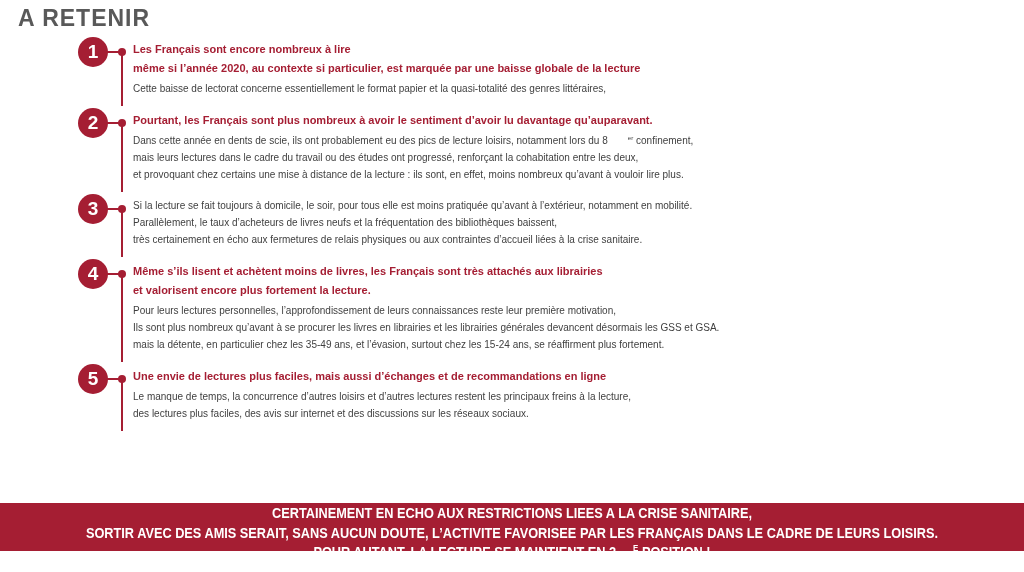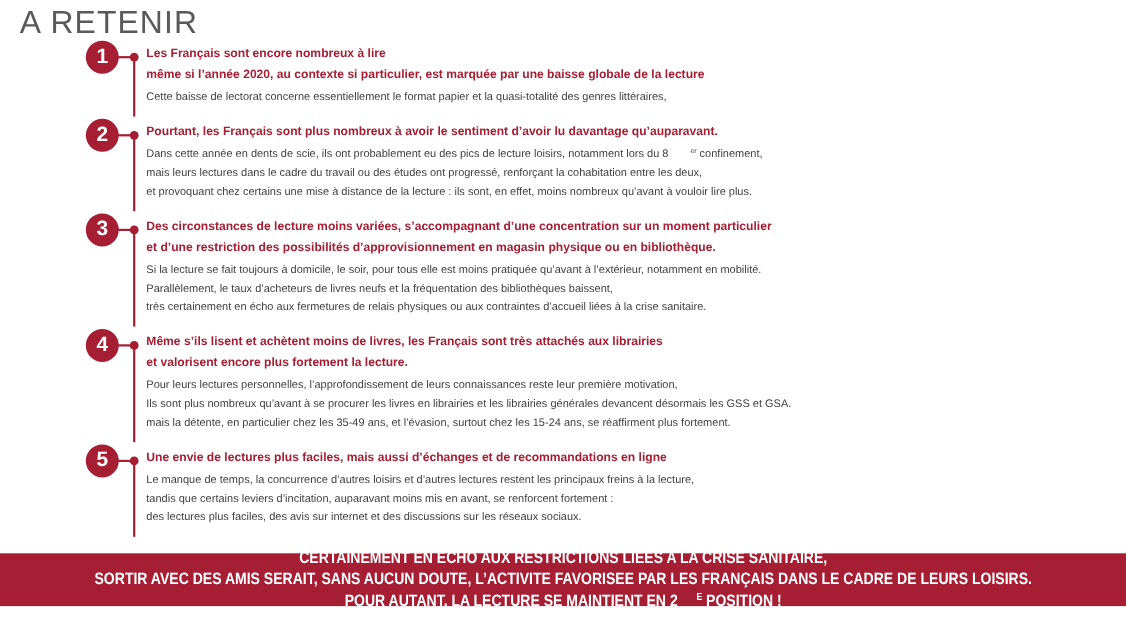--- a/index.html
+++ b/index.html
@@ -11,22 +11,22 @@
   * { box-sizing: border-box; }
   html, body { margin: 0; padding: 0; }
   body {
     width: 1024px; height: 572px;
     position: relative; overflow: hidden;
     background: #ffffff;
     font-family: "Liberation Sans", sans-serif;
   }
   .page-title {
     position: absolute; left: 18px; top: 5px;
-    font-size: 29px; color: var(--heading-gray);
-    letter-spacing: 1px; font-weight: normal;
+    font-size: 23px; color: var(--heading-gray);
+    letter-spacing: 1px; font-weight: bold;
   }
   .sections { position: absolute; top: 40px; left: 0; width: 1024px; }
   .section { position: relative; padding-left: 133px; margin-bottom: 14px; }
   .num-badge {
     position: absolute; left: 78px; top: -3px;
     width: 30px; height: 30px; border-radius: 50%;
     background: var(--accent); color: #ffffff;
     font-weight: bold; font-size: 19px;
     display: flex; align-items: center; justify-content: center;
   }
@@ -50,21 +50,21 @@
   .sec-body {
     color: var(--body-text);
     font-size: 10px; line-height: 17px;
     margin-top: 2px;
   }
   sup { font-size: 0.62em; line-height: 0; vertical-align: super; margin-left: 20px; }
   .footer {
     position: absolute; left: 0; top: 503px;
     width: 1024px; height: 48px;
     background: var(--footer-bg); color: #ffffff;
-    display: flex; flex-direction: column; justify-content: center;
+    display: flex; flex-direction: column; justify-content: space-between;
     text-align: center;
   }
   .footer-line {
     font-weight: bold; font-size: 15px; line-height: 19.5px;
     transform: scaleX(0.85); transform-origin: 50% 50%;
     white-space: nowrap;
   }
 </style>
 </head>
 <body>
@@ -100,24 +100,20 @@
       <div>mais leurs lectures dans le cadre du travail ou des études ont progressé, renforçant la cohabitation entre les deux,</div>
       <div>et provoquant chez certains une mise à distance de la lecture : ils sont, en effet, moins nombreux qu’avant à vouloir lire plus.</div>
     </div>
   </div>
 
   <div class="section">
     <div class="num-badge">3</div>
     <div class="connector"></div>
     <div class="node-dot"></div>
     <div class="vline"></div>
-    <div class="sec-title">
-      <div>Des circonstances de lecture moins variées, s’accompagnant d’une concentration sur un moment particulier</div>
-      <div>et d’une restriction des possibilités d’approvisionnement en magasin physique ou en bibliothèque.</div>
-    </div>
     <div class="sec-body">
       <div>Si la lecture se fait toujours à domicile, le soir, pour tous elle est moins pratiquée qu’avant à l’extérieur, notamment en mobilité.</div>
       <div>Parallèlement, le taux d’acheteurs de livres neufs et la fréquentation des bibliothèques baissent,</div>
       <div>très certainement en écho aux fermetures de relais physiques ou aux contraintes d’accueil liées à la crise sanitaire.</div>
     </div>
   </div>
 
   <div class="section">
     <div class="num-badge">4</div>
     <div class="connector"></div>
@@ -137,21 +133,20 @@
   <div class="section">
     <div class="num-badge">5</div>
     <div class="connector"></div>
     <div class="node-dot"></div>
     <div class="vline"></div>
     <div class="sec-title">
       <div>Une envie de lectures plus faciles, mais aussi d’échanges et de recommandations en ligne</div>
     </div>
     <div class="sec-body">
       <div>Le manque de temps, la concurrence d’autres loisirs et d’autres lectures restent les principaux freins à la lecture,</div>
-      <div>tandis que certains leviers d’incitation, auparavant moins mis en avant, se renforcent fortement :</div>
       <div>des lectures plus faciles, des avis sur internet et des discussions sur les réseaux sociaux.</div>
     </div>
   </div>
 
 </div>
 
 <div class="footer">
   <div class="footer-line">CERTAINEMENT EN ECHO AUX RESTRICTIONS LIEES A LA CRISE SANITAIRE,</div>
   <div class="footer-line">SORTIR AVEC DES AMIS SERAIT, SANS AUCUN DOUTE, L’ACTIVITE FAVORISEE PAR LES FRANÇAIS DANS LE CADRE DE LEURS LOISIRS.</div>
   <div class="footer-line"><span>POUR AUTANT, LA LECTURE SE MAINTIENT EN 2</span><sup>E</sup><span> POSITION !</span></div>

